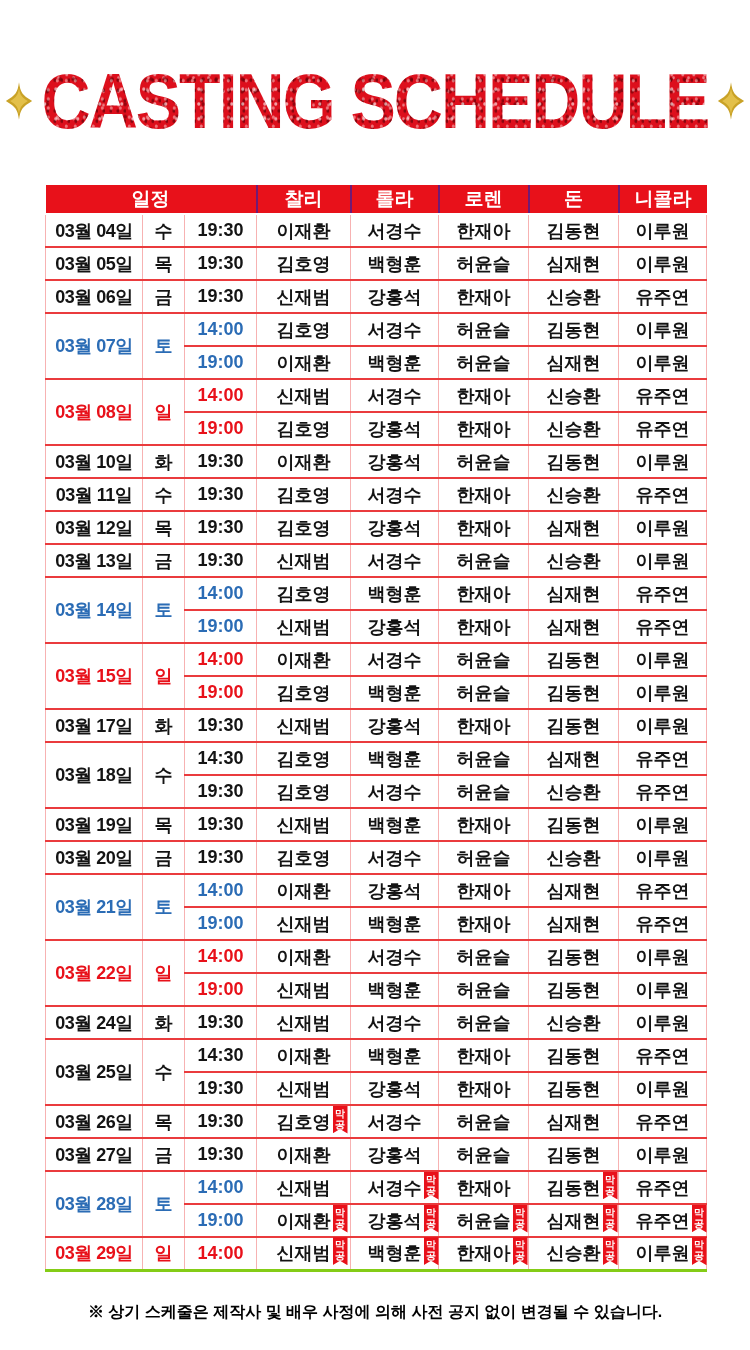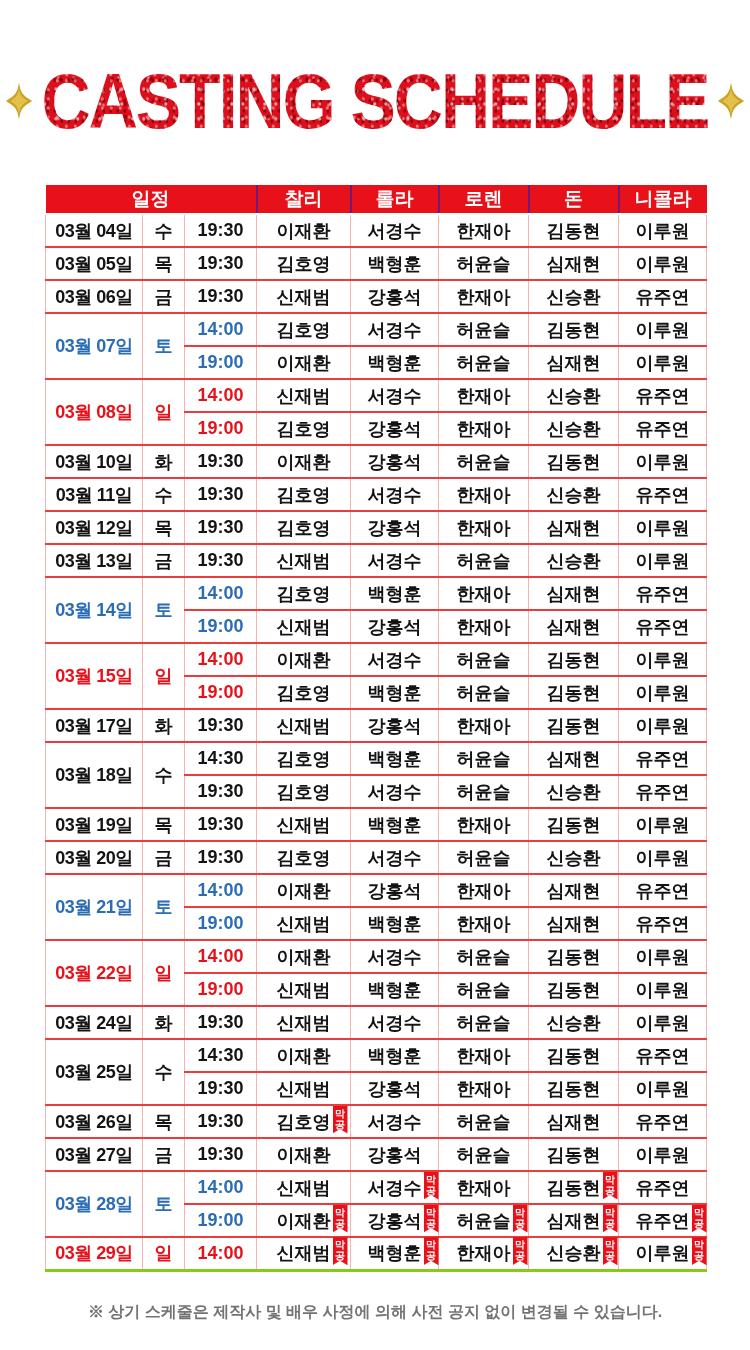--- a/index.html
+++ b/index.html
@@ -60,21 +60,21 @@
     width:15px; height:28px; background:#e8111a; color:#ffffff;
     font-size:10px; font-weight:700; line-height:11px;
     display:flex; flex-direction:column; align-items:center;
     padding-top:2px; z-index:3;
     clip-path:polygon(0 0,100% 0,100% 100%,50% 84%,0 100%);
   }
 
   
   .footer-note {
     position:absolute; top:1302px; left:0; width:750px;
-    text-align:center; font-size:16px; font-weight:700; color:#737373;
+    text-align:center; font-size:16px; font-weight:700; color:#000000;
   }
 </style>
 </head>
 <body>
 
 <div class="page">
 
   <div class="title-row">
     <svg class="sparkle" width="30" height="38" viewBox="0 0 32 40">
       <path d="M16 0 C17.6 11 19.2 13.5 30 20 C19.2 26.5 17.6 29 16 40 C14.4 29 12.8 26.5 2 20 C12.8 13.5 14.4 11 16 0 Z" fill="#c9a227"></path>

